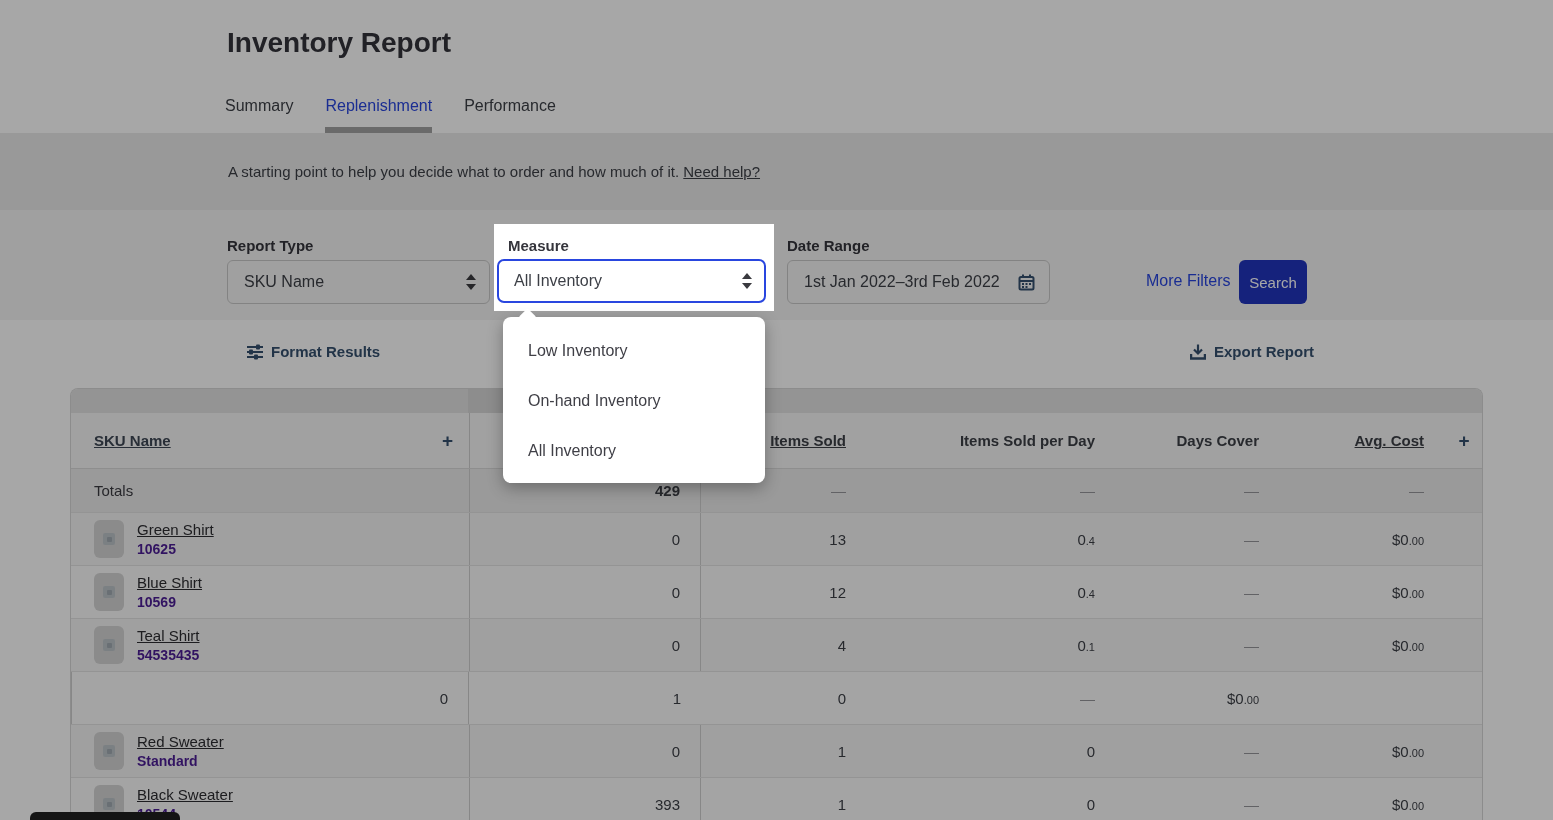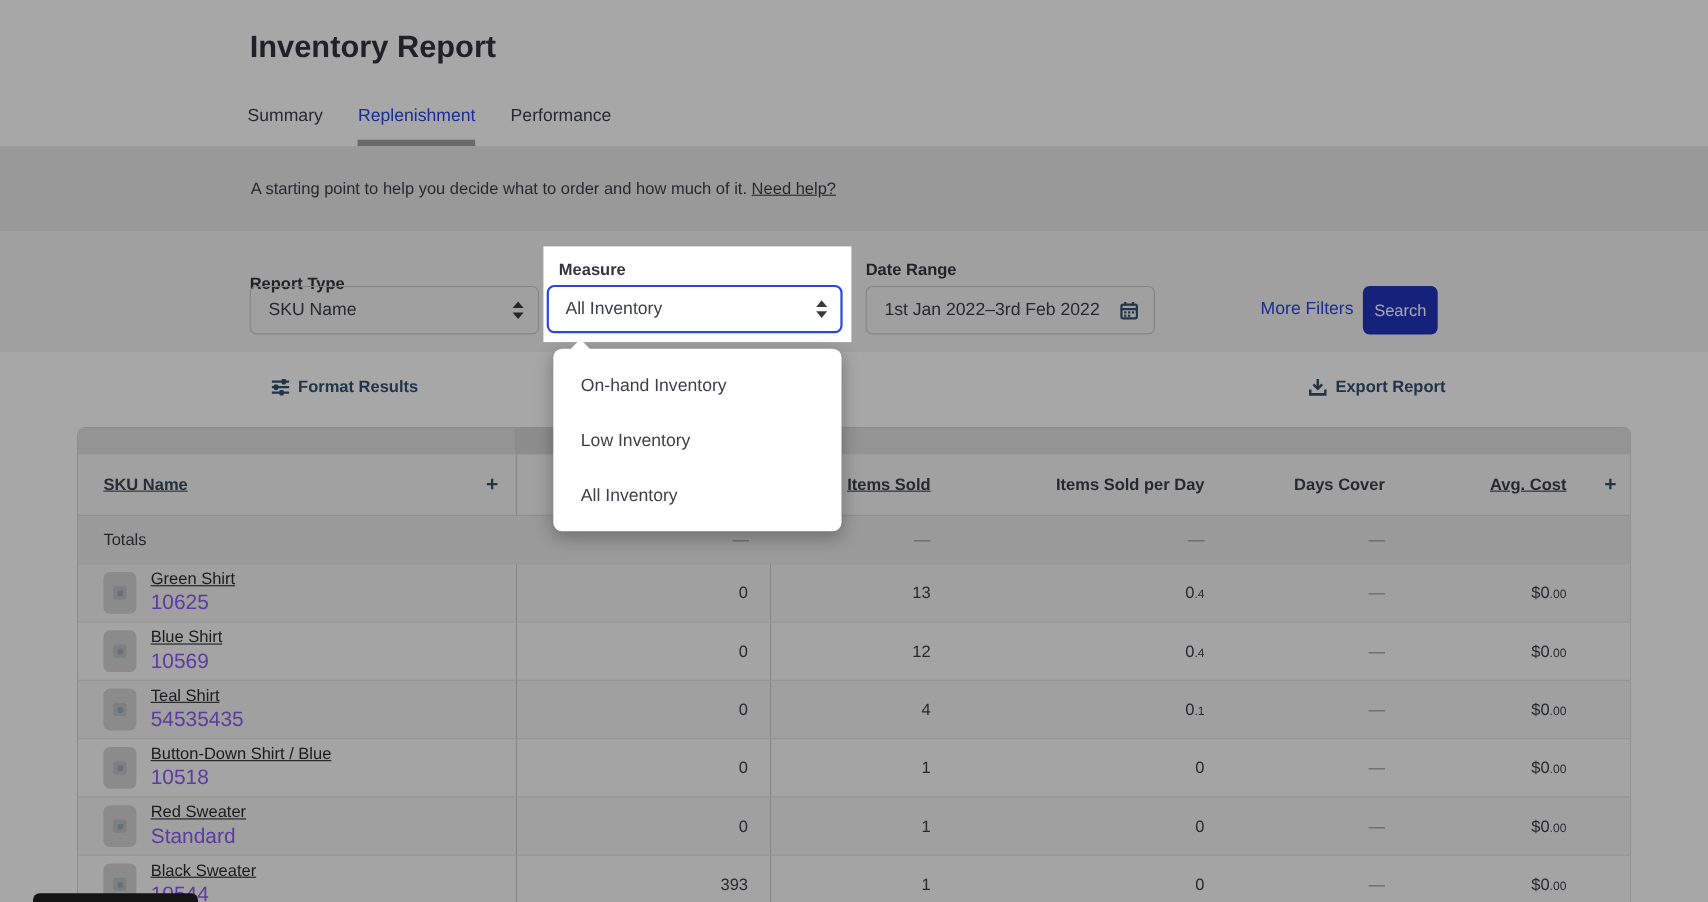--- a/index.html
+++ b/index.html
@@ -79,21 +79,21 @@
   .totals-label { font-weight:400; color:#3a3a40; padding-left:23px; font-size:15px; }
   .bold { font-weight:700; }
   .dash { color:#96969b; }
   .r-odd { background:#f5f5f5; }
   .r-even { background:#fafafa; }
   .sku-cell { display:flex; align-items:center; gap:13px; padding-left:23px; }
   .thumb { width:30px; height:38px; border-radius:6px; background:#d4d4d4; display:flex; align-items:center; justify-content:center; flex:0 0 auto; }
   .thumb-glyph { width:12px; height:12px; border-radius:2px; background:#bcc4c9; display:flex; align-items:center; justify-content:center; }
   .thumb-glyph::after { content:""; width:5px; height:5px; background:#a0aab1; border-radius:1px; }
   .sku-name { font-size:15px; color:#2d2d31; text-decoration:underline; cursor:pointer; }
-  .sku-code { font-size:19px; color:#8b5cf6; margin-top:3px; }
+  .sku-code { font-size:14px; color:#4c1d95; margin-top:3px;font-weight:bold; }
   .small { font-size:11px; }
   
   .dim-overlay { position:absolute; inset:0; background:rgba(0,0,0,0.345); z-index:50; }
   .chat-widget { position:absolute; left:30px; top:812px; width:150px; height:12px; background:#1f1f1f; border-radius:6px 6px 0 0; z-index:40; }
   .icon-svg { display:block; }
 </style>
 </head>
 <body>
 
 <h1 class="page-title">Inventory Report</h1>
@@ -106,21 +106,21 @@
 
 <div class="help-bar">
   <div class="help-text">
     <span>A starting point to help you decide what to order and how much of it.</span>
     <span class="help-link">Need help?</span>
   </div>
 </div>
 
 <div class="filter-bar"></div>
 
-<div class="field-label" style="left:227px; top:250px;">Report Type</div>
+<div class="field-label" style="left:227px; top:237px;">Report Type</div>
 <div class="select-box" style="left:227px; top:260px; width:263px;">
   <span class="value">SKU Name</span>
   <span class="spinner">
       <span class="tri-up"></span>
       <span class="tri-down"></span>
     </span>
 </div>
 
 <div class="field-label" style="left:787px; top:237px;">Date Range</div>
 <div class="select-box" style="left:787px; top:260px; width:263px;">
@@ -181,20 +181,21 @@
     <div class="hcol"></div>
     <div class="num sortable" style="font-weight:700;">Items Sold</div>
     <div class="num" style="font-weight:700;">Items Sold per Day</div>
     <div class="num" style="font-weight:700;">Days Cover</div>
     <div class="num sortable" style="font-weight:700;">Avg. Cost</div>
     <div class="center"><span class="plus">+</span></div>
   </div>
 
   <div class="tgrid totals-row">
     <div class="totals-label">Totals</div>
+    <div class="hcol bold">429</div>
     <div class="num dash">—</div>
     <div class="num dash">—</div>
     <div class="num dash">—</div>
     <div class="num dash">—</div>
     <div></div>
   </div>
 
   <div class="tgrid trow r-odd">
     <div class="sku-cell">
       <span class="thumb">
@@ -243,29 +244,20 @@
     </div>
     <div class="hcol">0</div>
     <div class="num">4</div>
     <div class="num"><span>0</span><span class="small">.1</span></div>
     <div class="num dash">—</div>
     <div class="num"><span>$0</span><span class="small">.00</span></div>
     <div></div>
   </div>
 
   <div class="tgrid trow r-even">
-    <div class="sku-cell">
-      <span class="thumb">
-          <span class="thumb-glyph"></span>
-        </span>
-      <span>
-          <div class="sku-name">Button-Down Shirt / Blue</div>
-          <div class="sku-code">10518</div>
-        </span>
-    </div>
     <div class="hcol">0</div>
     <div class="num">1</div>
     <div class="num"><span>0</span><span class="small"></span></div>
     <div class="num dash">—</div>
     <div class="num"><span>$0</span><span class="small">.00</span></div>
     <div></div>
   </div>
 
   <div class="tgrid trow r-odd">
     <div class="sku-cell">
@@ -313,16 +305,16 @@
   <div class="measure-select">
     <span class="value">All Inventory</span>
     <span class="spinner" style="margin-right:12px;">
         <span class="tri-up"></span>
         <span class="tri-down"></span>
       </span>
   </div>
 </div>
 
 <div class="measure-popup">
+  <div class="popup-option">Low Inventory</div>
   <div class="popup-option">On-hand Inventory</div>
-  <div class="popup-option">Low Inventory</div>
   <div class="popup-option">All Inventory</div>
 </div>
 
 </body></html>

